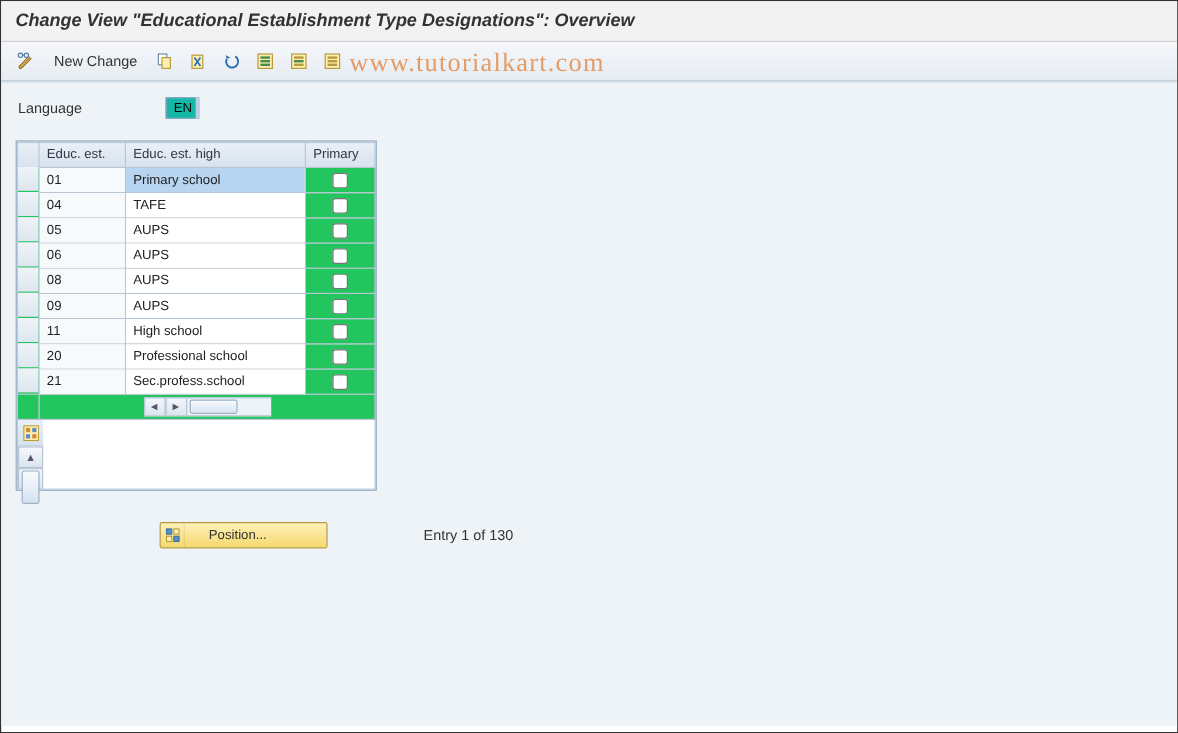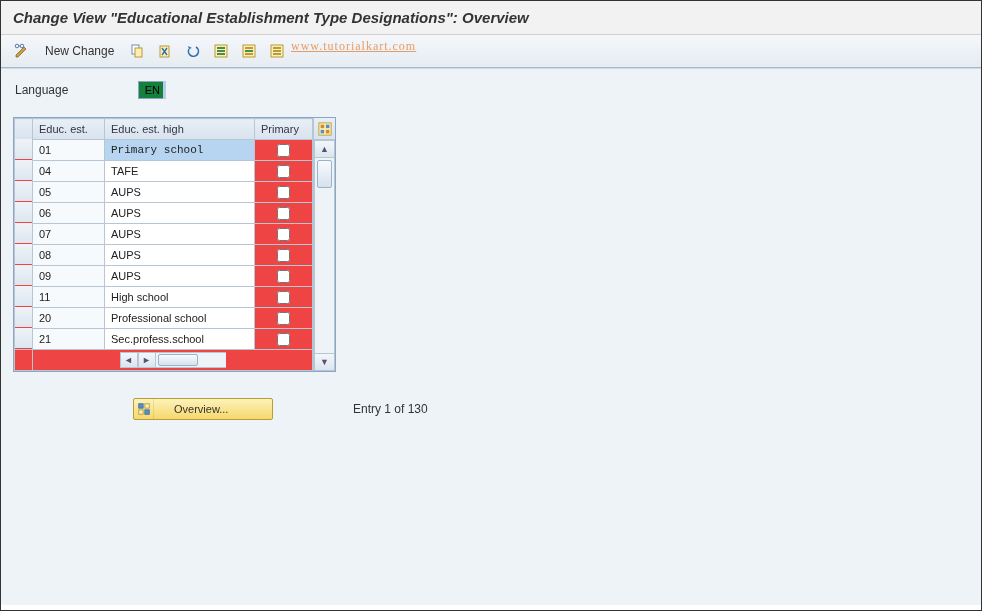--- a/index.html
+++ b/index.html
@@ -46,26 +46,25 @@
     .toolbar-text-btn {
       padding: 0 6px;
       font-size: 12px;
       color: #333;
     }
     .icon-svg { width: 16px; height: 16px; display: block; }
     .watermark {
       position: absolute;
       left: 290px;
       top: 4px;
-      font-size: 12px;
+      font-size: 22px;
       letter-spacing: 1px;
       color: rgba(225,120,40,0.7);
       font-family: Georgia, serif;
       pointer-events: none;
-      text-decoration: underline;
     }
     .content {
       background: #eef3f8;
       height: calc(100% - 72px);
       padding: 8px 12px 12px 12px;
       border-top: 1px solid #cfdce8;
       position: relative;
     }
     .lang-row {
       display: flex;
@@ -73,52 +72,52 @@
       gap: 70px;
       padding: 4px 2px 18px 2px;
     }
     .lang-label { font-size: 12px; color: #333; }
     .lang-box {
       display: inline-flex;
       align-items: center;
       height: 18px;
       width: 28px;
       padding: 0 2px;
-      background: #15803d;
+      background: #14b8a6;
       border: 1px solid #8aa6c2;
       font-size: 11px;
       justify-content: center;
       position: relative;
     }
     .lang-box::after {
       content: "";
       position: absolute;
       right: -1px;
       top: -1px;
       bottom: -1px;
       width: 3px;
       background: #b8cde2;
     }
     .grid-wrap {
       display: inline-block;
       border: 1px solid #8aa6c2;
       background: #fff;
       box-shadow: 0 0 0 1px #c8d6e4 inset;
     }
-    .grid-inner { display: flex; }
+    .grid-inner { display: flex; flex-direction: column; }
     table.grid {
       border-collapse: collapse;
       font-size: 11px;
     }
     table.grid th, table.grid td {
       border: 1px solid #b8c6d4;
       padding: 0;
       height: 21px;
       vertical-align: middle;
-      background: #ef4444;
+      background: #22c55e;
     }
     table.grid th {
       background: linear-gradient(#e8eff6, #d8e3ee);
       color: #334;
       font-weight: normal;
       text-align: left;
       padding: 0 6px;
     }
     .col-selector { width: 18px; min-width:18px; }
     .col-code { width: 72px; }
@@ -133,21 +132,21 @@
     .cell-input {
       width: 100%;
       height: 100%;
       border: none;
       padding: 0 6px;
       font-size: 11px;
       background: #fff;
       color: #222;
     }
     .cell-input.readonly { background: #f7fafd; }
-    .cell-input.selected { background: #b7d4f1; font-family: Liberation Mono, monospace; }
+    .cell-input.selected { background: #b7d4f1; }
     .chk {
       width: 13px; height: 13px;
       margin: 0 auto;
       display: block;
     }
     .config-col {
       width: 22px;
       border-left: 1px solid #b8c6d4;
       display: flex;
       flex-direction: column;
@@ -323,28 +322,20 @@
               <td class="col-selector"><button class="row-select-btn"></button></td>
               <td class="col-code"><input class="cell-input readonly" readonly="" value="05" style=""></td>
               <td class="col-text"><input class="cell-input" value="AUPS" style=""></td>
               <td class="col-course" style="text-align: center;">
                 <input type="checkbox" class="chk" style="">
               </td>
             </tr>
             <tr>
               <td class="col-selector"><button class="row-select-btn"></button></td>
               <td class="col-code"><input class="cell-input readonly" readonly="" value="06" style=""></td>
-              <td class="col-text"><input class="cell-input" value="AUPS" style=""></td>
-              <td class="col-course" style="text-align: center;">
-                <input type="checkbox" class="chk" style="">
-              </td>
-            </tr>
-            <tr>
-              <td class="col-selector"><button class="row-select-btn"></button></td>
-              <td class="col-code"><input class="cell-input readonly" readonly="" value="07" style=""></td>
               <td class="col-text"><input class="cell-input" value="AUPS" style=""></td>
               <td class="col-course" style="text-align: center;">
                 <input type="checkbox" class="chk" style="">
               </td>
             </tr>
             <tr>
               <td class="col-selector"><button class="row-select-btn"></button></td>
               <td class="col-code"><input class="cell-input readonly" readonly="" value="08" style=""></td>
               <td class="col-text"><input class="cell-input" value="AUPS" style=""></td>
               <td class="col-course" style="text-align: center;">
@@ -423,18 +414,18 @@
   <div class="footer-row">
     <button class="position-btn">
       <span class="pos-icon">
         <svg viewBox="0 0 16 16" style="width:14px;height:14px;">
             <rect x="2" y="2" width="5" height="5" fill="#5a8fc4" stroke="#3a6fa4"></rect>
             <rect x="9" y="2" width="5" height="5" fill="#fdeeb4" stroke="#b89b3a"></rect>
             <rect x="2" y="9" width="5" height="5" fill="#fdeeb4" stroke="#b89b3a"></rect>
             <rect x="9" y="9" width="5" height="5" fill="#5a8fc4" stroke="#3a6fa4"></rect>
           </svg>
       </span>
-      <span>Overview...</span>
+      <span>Position...</span>
     </button>
     <span class="entry-text">Entry 1 of 130</span>
   </div>
 
 </div>
 
 </body></html>

